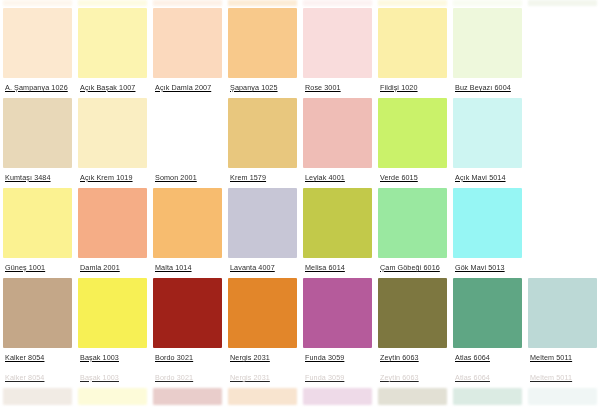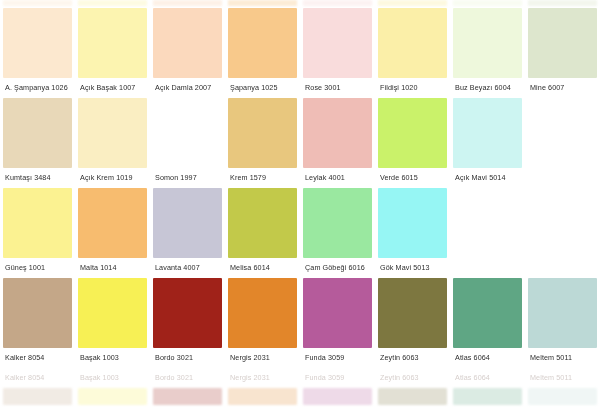--- a/index.html
+++ b/index.html
@@ -22,20 +22,21 @@
   .palette-row {
     display: flex;
     width: 600px;
     box-sizing: border-box;
   }
   .swatch-cell {
     width: 75px;
     box-sizing: border-box;
     padding: 0 3px;
     position: relative;
+    text-decoration: underline;
   }
   .swatch-chip {
     height: 70px;
     width: 100%;
     box-sizing: border-box;
     border-radius: 1px;
   }
   .swatch-label {
     font-size: 7.2px;
     color: #2b2b2b;
@@ -138,37 +139,33 @@
           <div class="swatch-label">Rose 3001</div>
         </div>
         <div class="swatch-cell">
           <div class="swatch-chip" style="background: rgb(251, 239, 168);"></div>
           <div class="swatch-label">Fildişi 1020</div>
         </div>
         <div class="swatch-cell">
           <div class="swatch-chip" style="background: rgb(238, 248, 220);"></div>
           <div class="swatch-label">Buz Beyazı 6004</div>
         </div>
-        <div class="swatch-cell">
-          <div class="swatch-chip" style="background: rgb(221, 230, 205);"></div>
-          <div class="swatch-label">Mine 6007</div>
-        </div>
       </div>
       <div class="palette-row">
         <div class="swatch-cell">
           <div class="swatch-chip" style="background: rgb(232, 216, 184);"></div>
           <div class="swatch-label">Kumtaşı 3484</div>
         </div>
         <div class="swatch-cell">
           <div class="swatch-chip" style="background: rgb(250, 238, 194);"></div>
           <div class="swatch-label">Açık Krem 1019</div>
         </div>
         <div class="swatch-cell">
           <div class="swatch-chip"></div>
-          <div class="swatch-label">Somon 1997</div>
+          <div class="swatch-label">Somon 2001</div>
         </div>
         <div class="swatch-cell">
           <div class="swatch-chip" style="background: rgb(232, 199, 126);"></div>
           <div class="swatch-label">Krem 1579</div>
         </div>
         <div class="swatch-cell">
           <div class="swatch-chip" style="background: rgb(239, 189, 182);"></div>
           <div class="swatch-label">Leylak 4001</div>
         </div>
         <div class="swatch-cell">
@@ -177,20 +174,24 @@
         </div>
         <div class="swatch-cell">
           <div class="swatch-chip" style="background: rgb(205, 245, 242);"></div>
           <div class="swatch-label">Açık Mavi 5014</div>
         </div>
       </div>
       <div class="palette-row">
         <div class="swatch-cell">
           <div class="swatch-chip" style="background: rgb(251, 242, 145);"></div>
           <div class="swatch-label">Güneş 1001</div>
+        </div>
+        <div class="swatch-cell">
+          <div class="swatch-chip" style="background: rgb(245, 173, 134);"></div>
+          <div class="swatch-label">Damla 2001</div>
         </div>
         <div class="swatch-cell">
           <div class="swatch-chip" style="background: rgb(247, 188, 111);"></div>
           <div class="swatch-label">Malta 1014</div>
         </div>
         <div class="swatch-cell">
           <div class="swatch-chip" style="background: rgb(199, 198, 214);"></div>
           <div class="swatch-label">Lavanta 4007</div>
         </div>
         <div class="swatch-cell">

